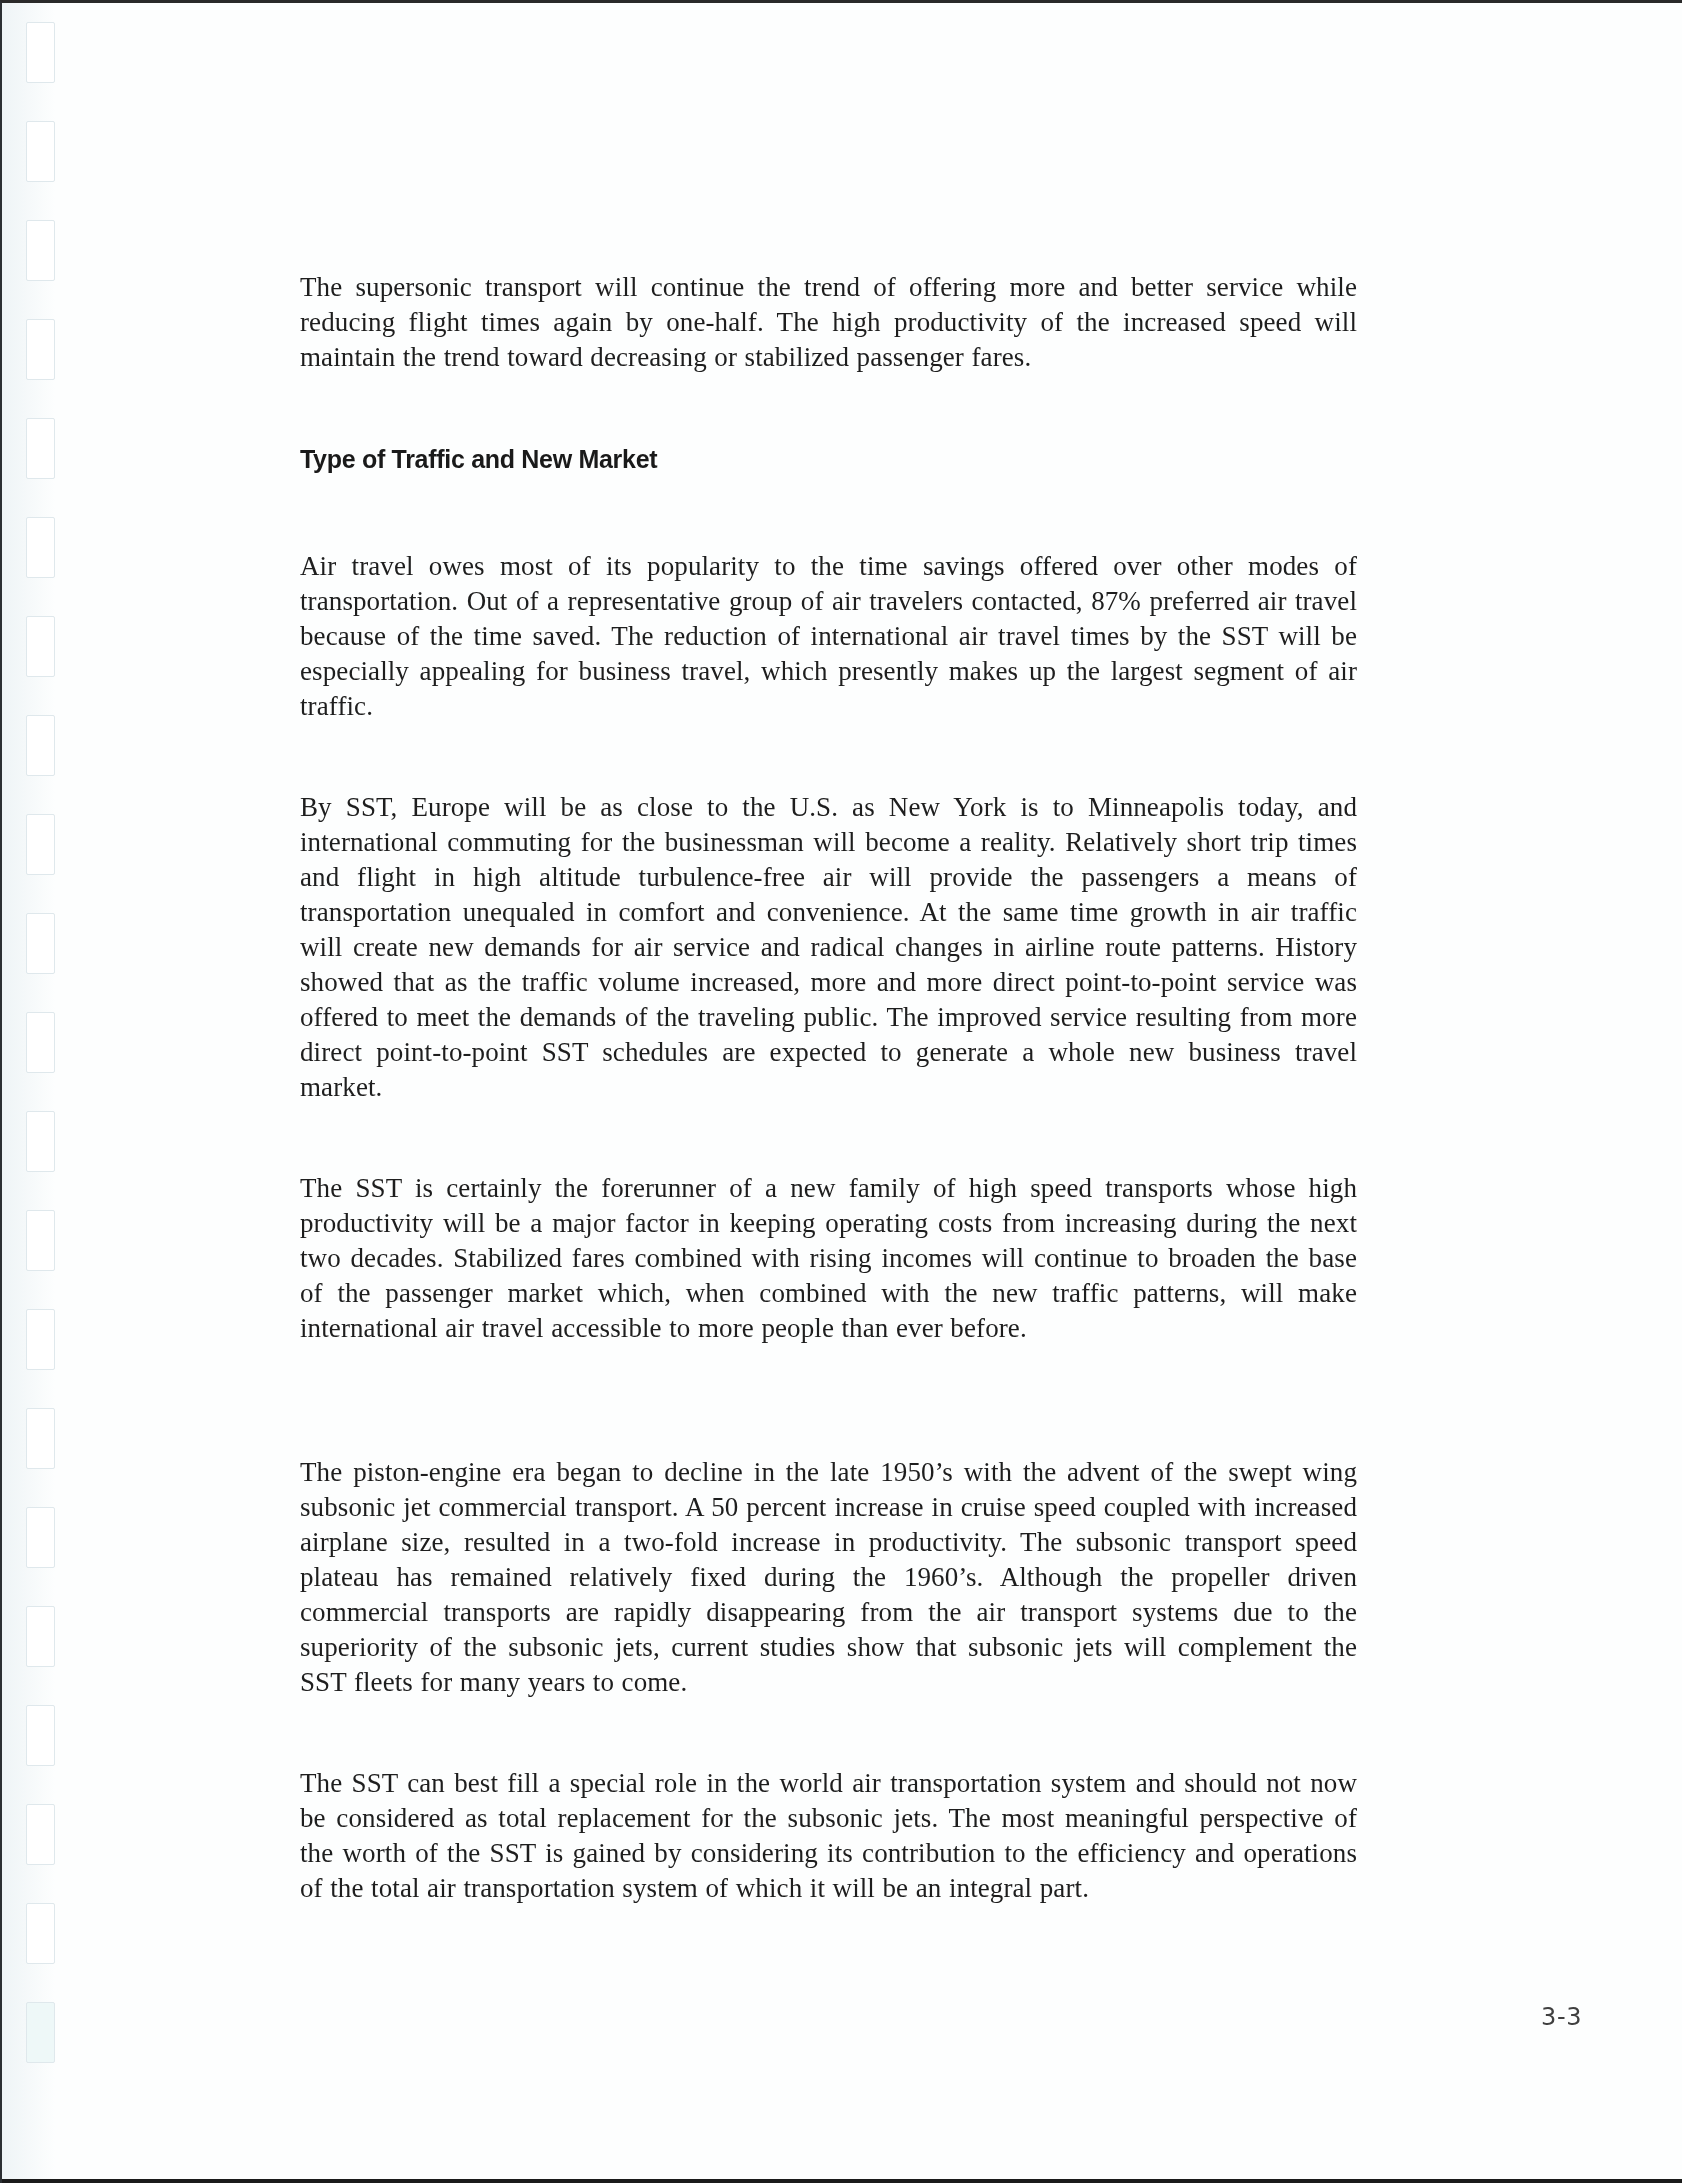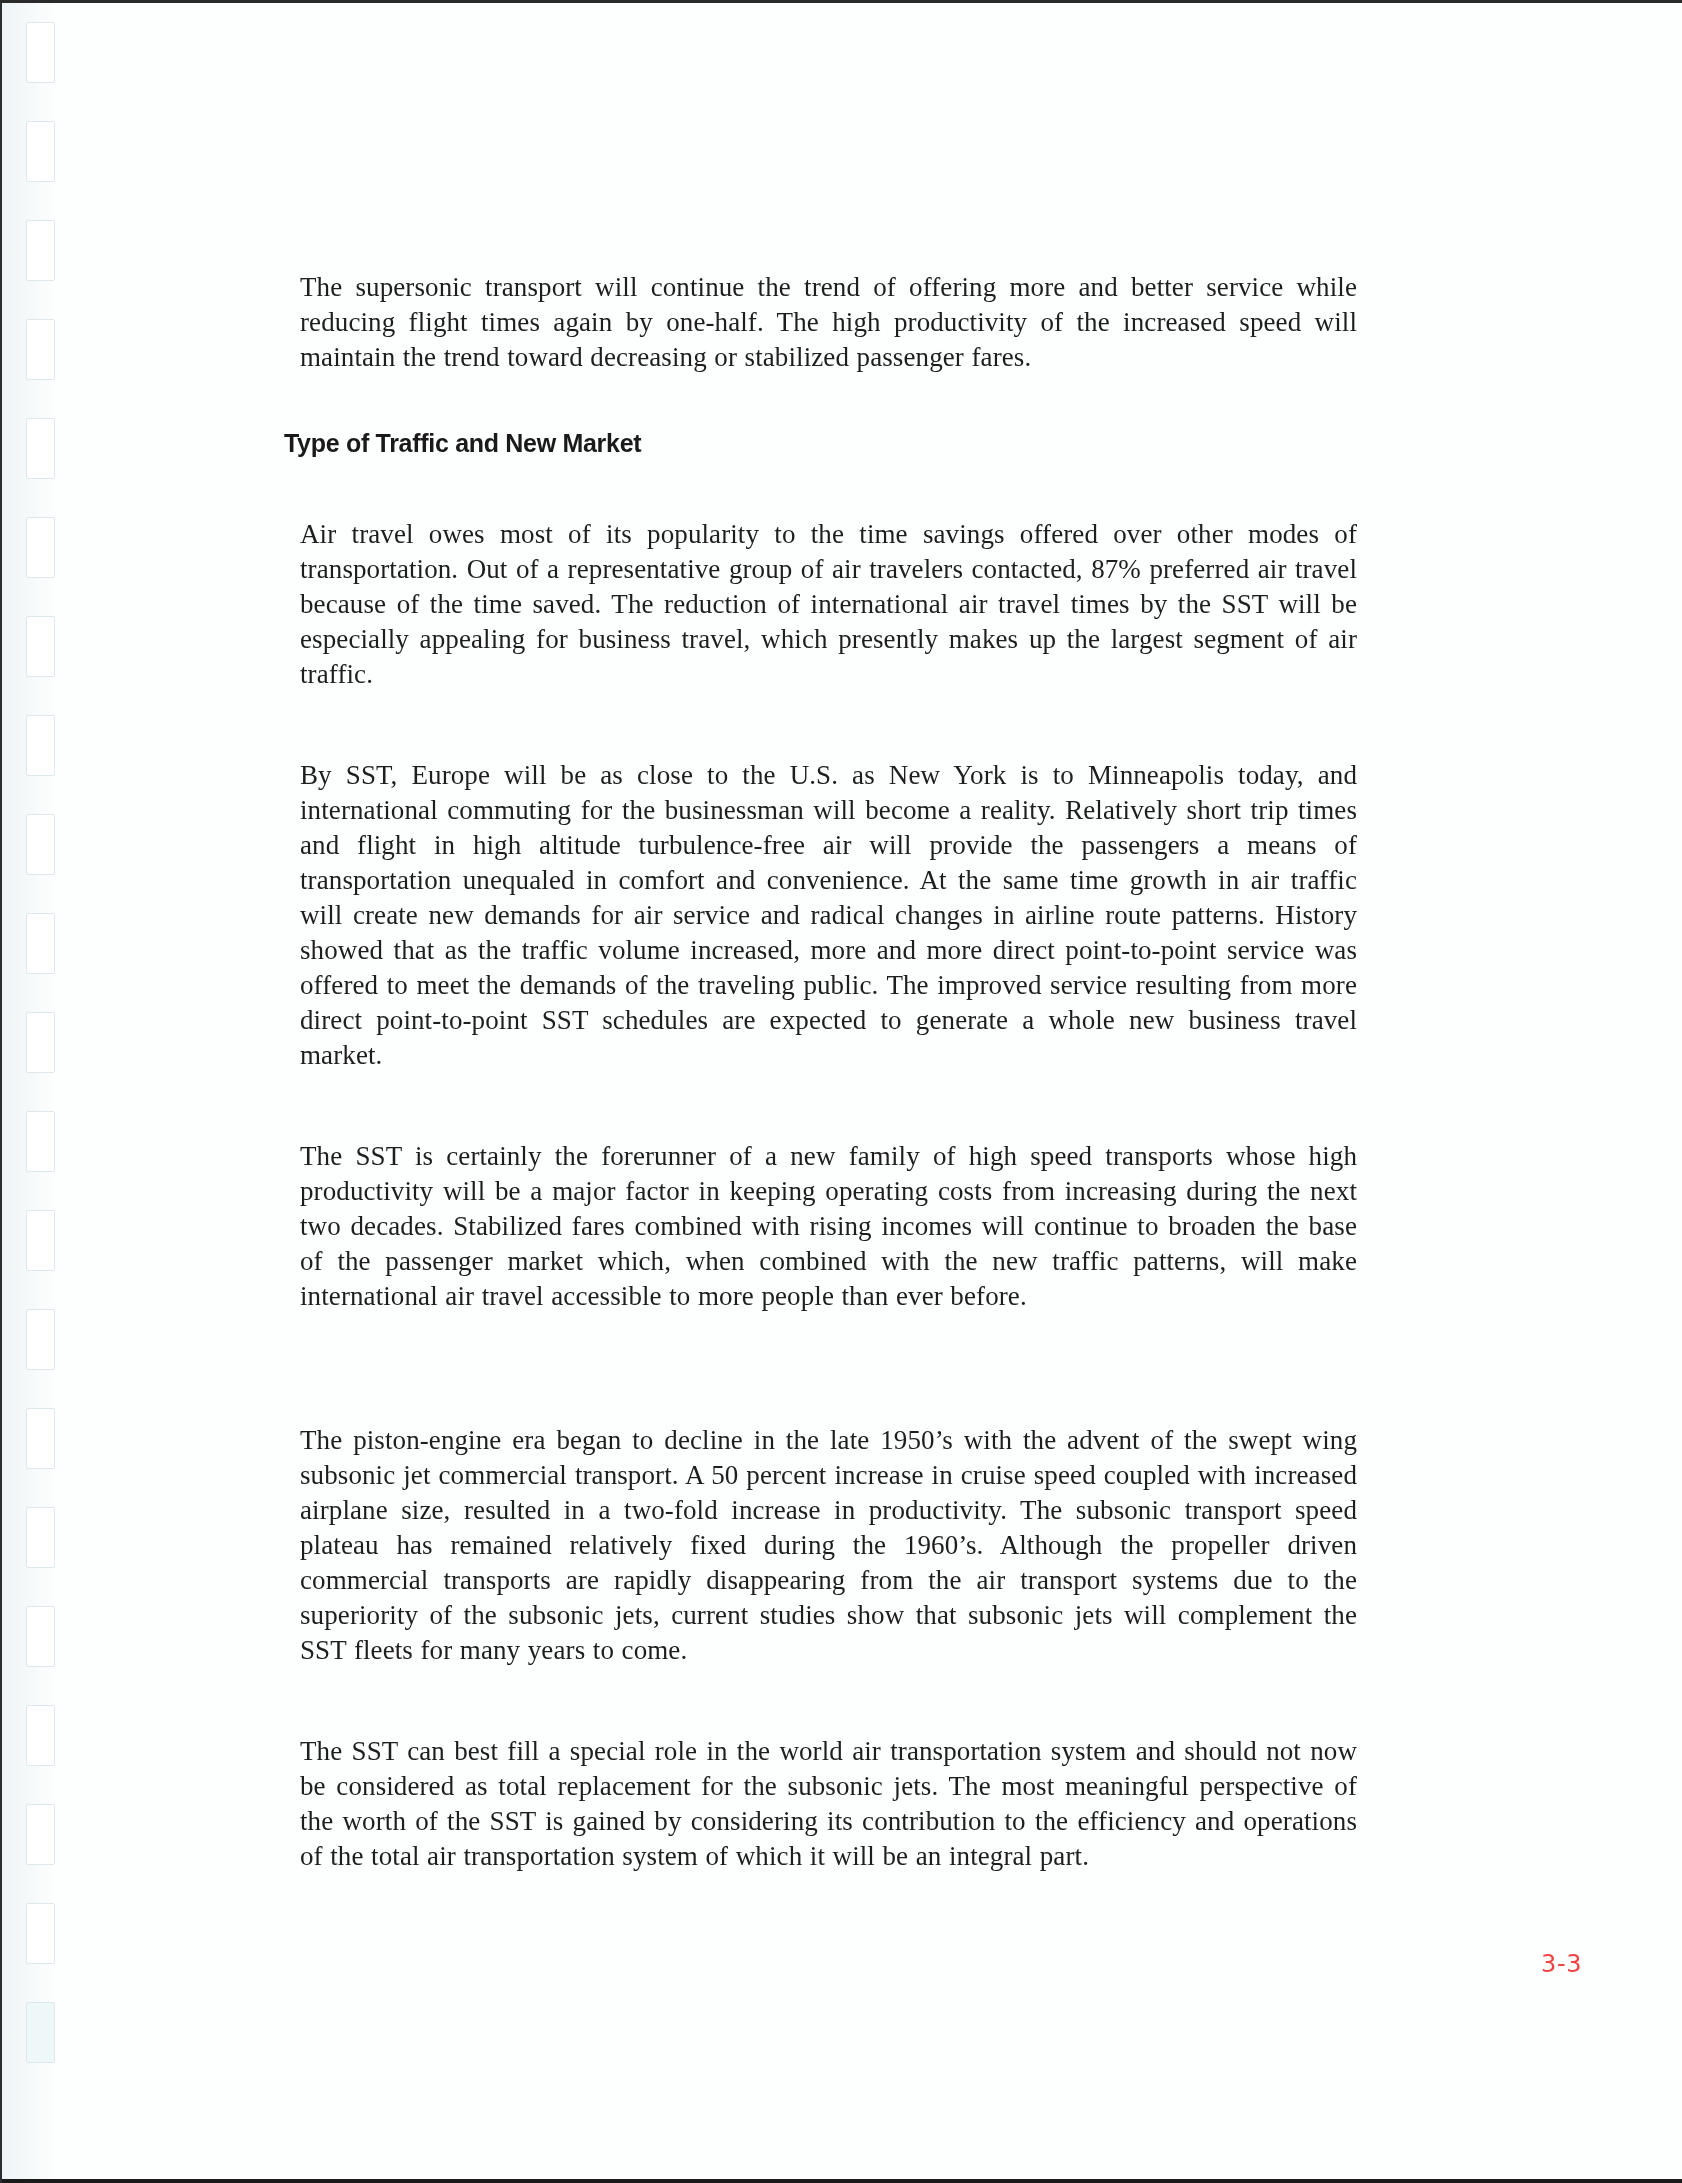--- a/index.html
+++ b/index.html
@@ -51,38 +51,38 @@
     }
     .para {
       margin: 16px;
       font-size: 27px;
       line-height: 35px;
       text-align: justify;
       letter-spacing: 0.1px;
       word-spacing: 0.7px;
     }
     .heading {
-      margin: 0;
+      margin: 16px;
       font-family: "Liberation Sans", "DejaVu Sans", sans-serif;
       font-weight: bold;
       font-size: 25px;
       line-height: 33px;
       color: #1a1a1a;
       letter-spacing: -0.3px;
     }
     .gap-after-para { height: 36px; }
     .gap-after-heading { height: 41px; }
     .gap-between-para { height: 34px; }
     .page-number {
       position: absolute;
       left: 1539px;
-      top: 1947px;
+      top: 2000px;
       font-family: "DejaVu Sans", "Liberation Sans", sans-serif;
       font-size: 24px;
-      color: #ef4444;
+      color: #404040;
       letter-spacing: 0.7px;
     }
     .bottom-edge {
       position: absolute;
       left: 0;
       bottom: 0;
       width: 100%;
       height: 4px;
       background: #1b1b1b;
     }

